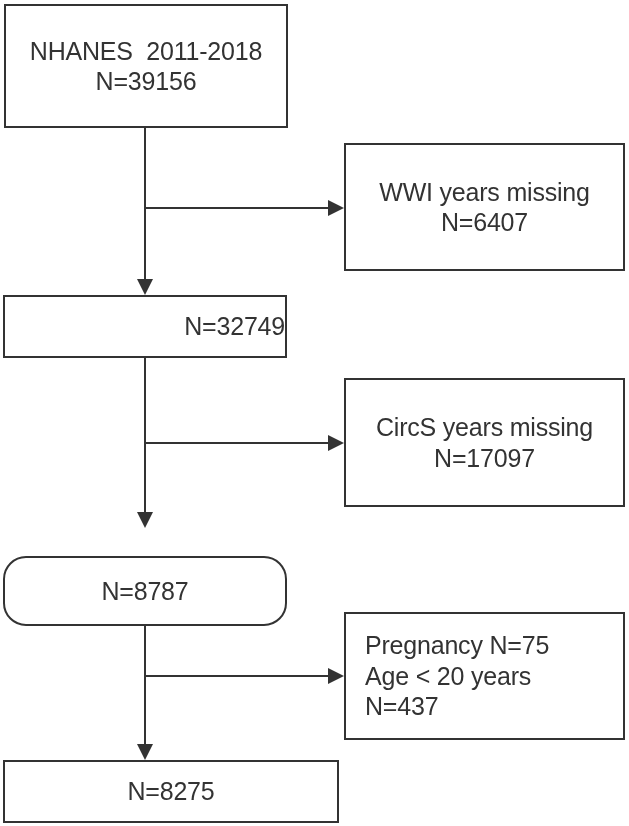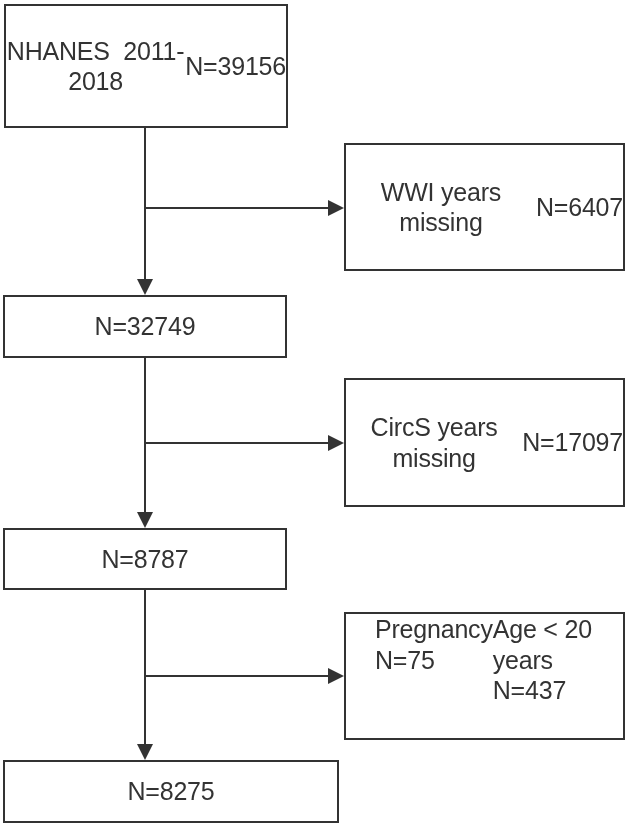--- a/index.html
+++ b/index.html
@@ -22,40 +22,40 @@
     top: 0;
     width: 629px;
     height: 826px;
   }
   .box {
     position: absolute;
     box-sizing: border-box;
     border: 2px solid #333333;
     background: #ffffff;
     display: flex;
-    flex-direction: row;
+    flex-direction: column;
     justify-content: center;
     align-items: center;
     text-align: center;
     font-size: 25px;
     line-height: 1.22;
     white-space: pre-wrap;
     letter-spacing: -0.2px;
   }
   .box.left-align {
     align-items: flex-start;
     text-align: left;
-    padding-left: 29px;
+    padding-left: 19px;
     padding-right: 8px;
   }
   #box-source          { left: 4px;   top: 4px;   width: 284px; height: 124px; }
   #box-excl-wwi        { left: 344px; top: 143px; width: 281px; height: 128px; }
-  #box-after-wwi       { left: 3px;   top: 295px; width: 284px; height: 63px;  }
+  #box-after-wwi       { left: 3px;   top: 295px; width: 284px; height: 63px; align-items: flex-end;  }
   #box-excl-circs      { left: 344px; top: 378px; width: 281px; height: 129px; }
-  #box-after-circs     { left: 3px;   top: 528px; width: 284px; height: 62px;  }
+  #box-after-circs     { left: 3px;   top: 556px; width: 284px; height: 70px; border-radius: 23px;  }
   #box-excl-preg-age   { left: 344px; top: 612px; width: 281px; height: 128px; }
   #box-final           { left: 3px;   top: 760px; width: 336px; height: 63px;  }
 </style>
 </head>
 <body>
 
 <div class="canvas">
 
   <svg class="connectors" width="629" height="826" viewBox="0 0 629 826" xmlns="http://www.w3.org/2000/svg">
     <g stroke="#333333" stroke-width="2" fill="none">

